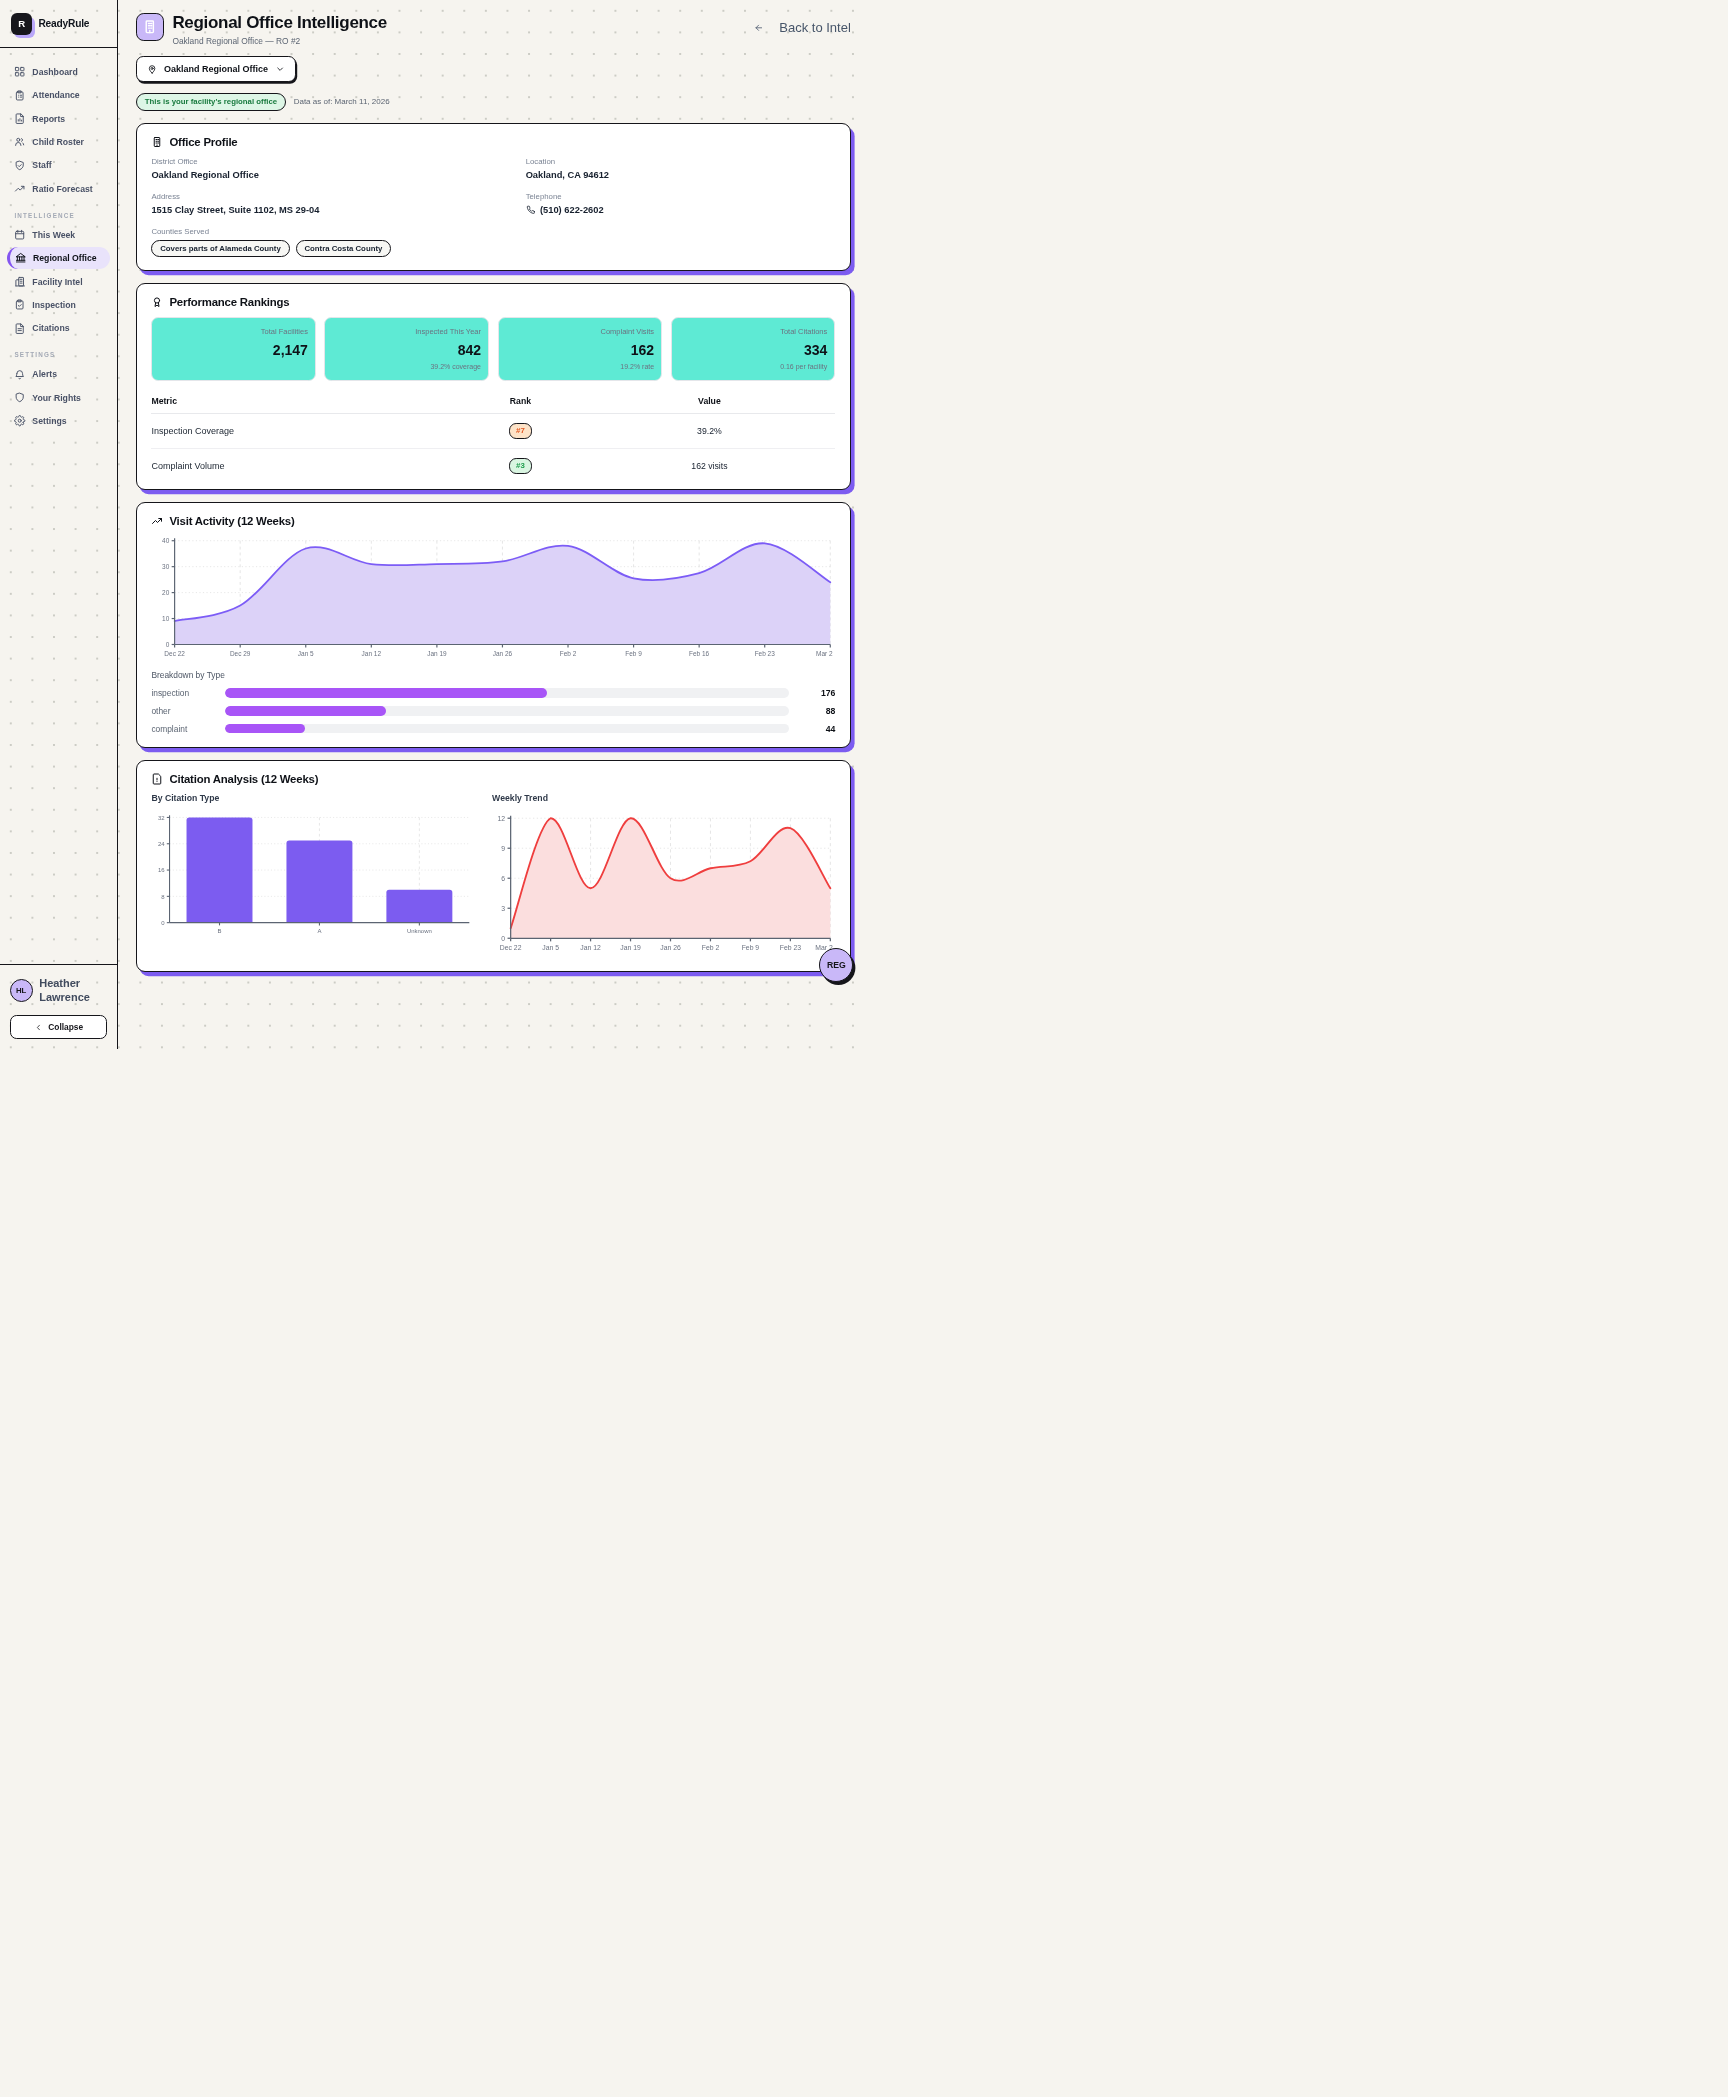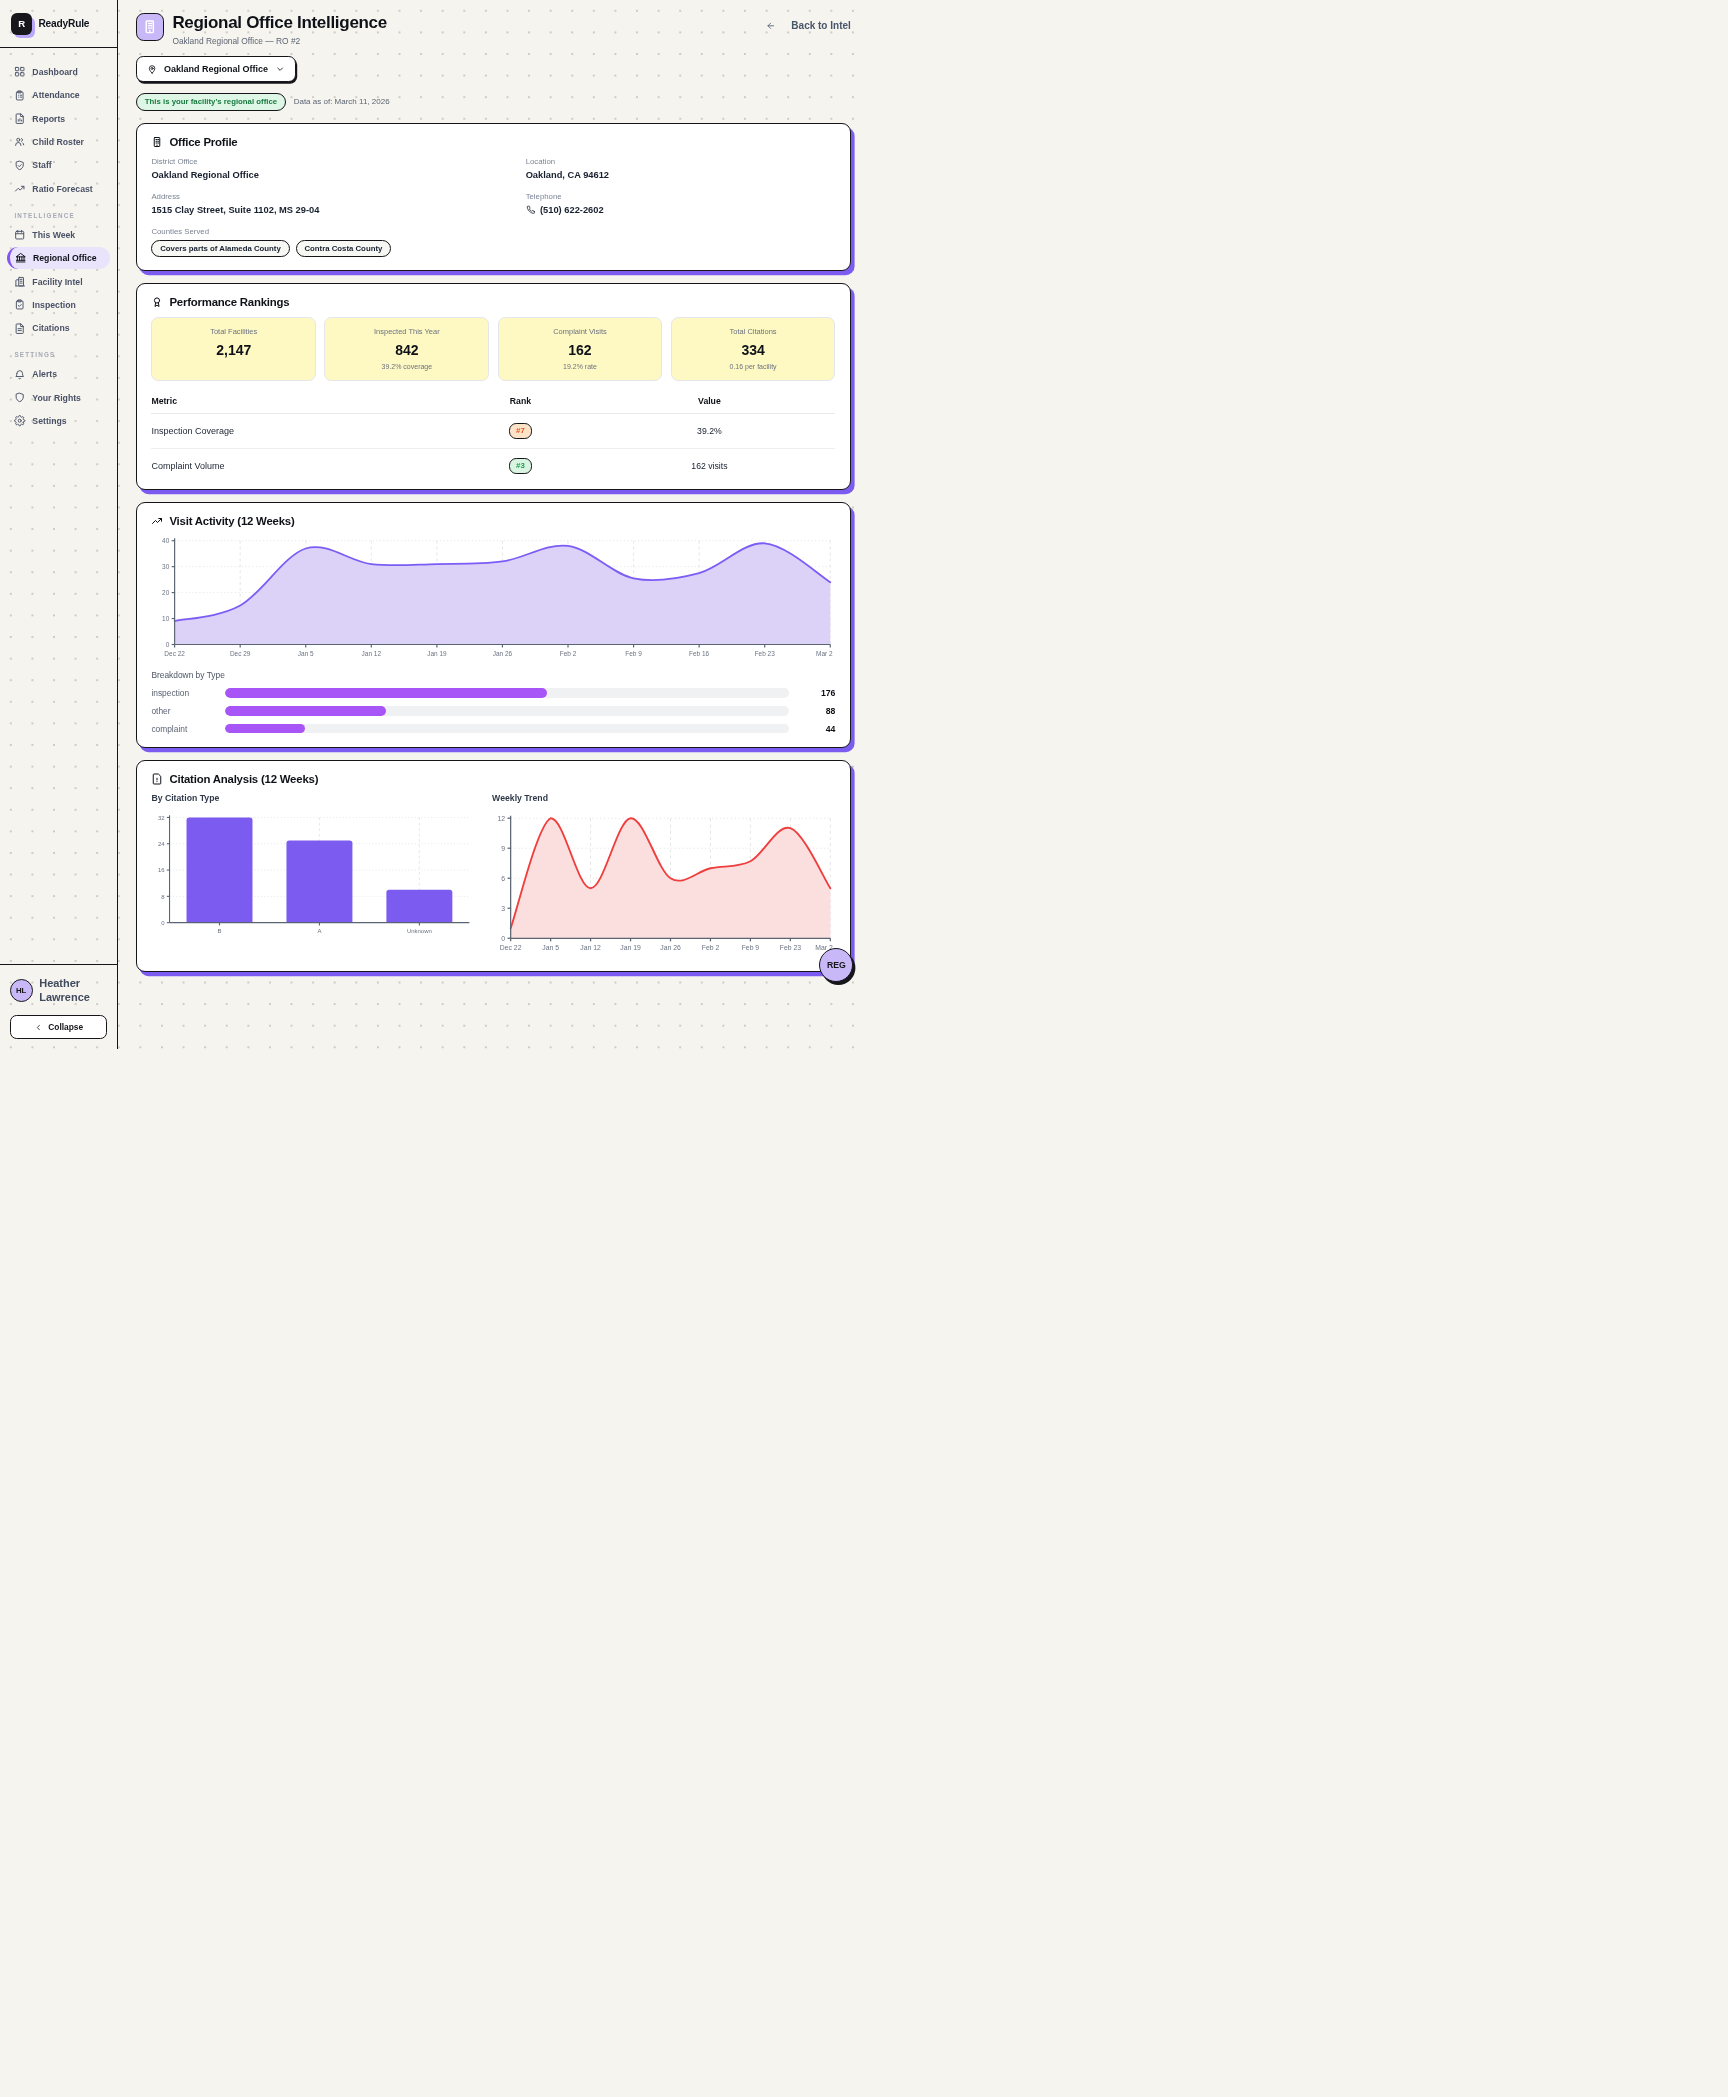--- a/index.html
+++ b/index.html
@@ -31,21 +31,21 @@
   .collapse-btn .icon { width:9px; height:9px; }
 
   
   .main { flex:1; padding:13.2px 13.2px 15.6px 18px; }
   .top-row { display:flex; align-items:flex-start; }
   .title-wrap { display:flex; gap:8.4px; align-items:flex-start; }
   .title-icon { width:28px; height:28px; background:#c9b8f8; border:1.5px solid #15151a; border-radius:7.8px; display:flex; align-items:center; justify-content:center; color:#fff; }
   .title-icon .icon { width:15.6px; height:15.6px; stroke-width:2.2; }
   h1 { font-size:17px; font-weight:800; letter-spacing:-0.3px; color:#0e1117; }
   .subtitle { margin-top:3px; font-size:8.4px; color:#5b6472; }
-  .back-link { margin-left:auto; display:flex; align-items:center; gap:16px; font-size:10px; font-weight:700; color:#475569; cursor:pointer; padding-top:7.2px; }
+  .back-link { margin-left:auto; display:flex; align-items:center; gap:16px; font-size:13px; font-weight:400; color:#475569; cursor:pointer; padding-top:7.2px; }
   .back-link .icon { width:9.6px; height:9.6px; }
 
   .office-select { margin-top:9.6px; display:inline-flex; align-items:center; gap:6.6px; background:#fff; border:1.5px solid #15151a; border-radius:7.2px; padding:7.2px 10.2px; font-size:9px; font-weight:700; color:#0e1117; box-shadow:1.2px 1.8px 0 #15151a; cursor:pointer; font-family:inherit; }
   .office-select .icon { width:10.2px; height:10.2px; }
   .badge-row { margin-top:10.2px; display:flex; align-items:center; gap:7.8px; }
   .green-badge { border:1.2px solid #15151a; background:#ddf6e6; color:#187a3e; font-size:7.8px; font-weight:600; border-radius:600px; padding:3.6px 7.8px; }
   .data-asof { font-size:8px; color:#5b6472; }
 
   .card { position:relative; margin-top:12px; background:#fff; border:1.5px solid #15151a; border-radius:9px; box-shadow:3.6px 4.2px 0 #7c5cf0; padding:12px 14.4px 13.2px 14.4px; }
   .card h2 { display:flex; align-items:center; gap:6px; font-size:11.4px; font-weight:800; letter-spacing:-0.2px; color:#0e1117; }
@@ -54,21 +54,21 @@
   
   .profile-grid { margin-top:9.6px; display:grid; grid-template-columns:1.15fr 1fr; row-gap:12px; column-gap:18px; }
   .f-label { font-size:7.8px; color:#7b8494; margin-bottom:3.6px; }
   .f-value { font-size:9.3px; font-weight:700; color:#17202e; display:flex; align-items:center; gap:4.8px; }
   .f-value .icon { width:9.6px; height:9.6px; color:#17202e; }
   .chip-row { display:flex; gap:6px; margin-top:4.2px; flex-wrap:wrap; }
   .chip { border:1.2px solid #15151a; background:#f7f7f4; border-radius:600px; padding:3px 7.8px; font-size:7.8px; font-weight:600; color:#17202e; }
 
   
   .stats-grid { margin-top:9.6px; display:grid; grid-template-columns:repeat(4,1fr); gap:8.4px; }
-  .stat { background:#fef9c3; border:0.9px solid #e4e6ea; border-radius:7.2px; padding:9px 7.2px 10.2px 7.2px; text-align:center; min-height:53px; }
+  .stat { background:#5eead4; border:0.9px solid #e4e6ea; border-radius:7.2px; padding:9px 7.2px 10.2px 7.2px; text-align:right; min-height:53px; }
   .stat .s-label { font-size:7.5px; color:#6b7280; }
   .stat .s-value { margin-top:5.4px; font-size:14px; font-weight:800; color:#0e1117; }
   .stat .s-sub { margin-top:5.4px; font-size:7px; color:#6b7280; }
   .ptable { margin-top:12px; }
   .ptable .thead, .ptable .trow { display:grid; grid-template-columns:1fr 126px 252px; align-items:center; }
   .ptable .thead { font-size:8.7px; font-weight:700; color:#0e1117; padding:2.4px 0 7.2px 0; border-bottom:0.6px solid #e8e9ec; }
   .ptable .trow { padding:9px 0; border-bottom:0.6px solid #efeff2; font-size:9px; color:#1b2430; }
   .ptable .trow:last-child { border-bottom:none; padding-bottom:2.4px; }
   .t-center { text-align:center; }
   .rank-badge { display:inline-block; border:1.5px solid #15151a; border-radius:7.2px; padding:2.4px 6px; font-size:7.8px; font-weight:700; }

